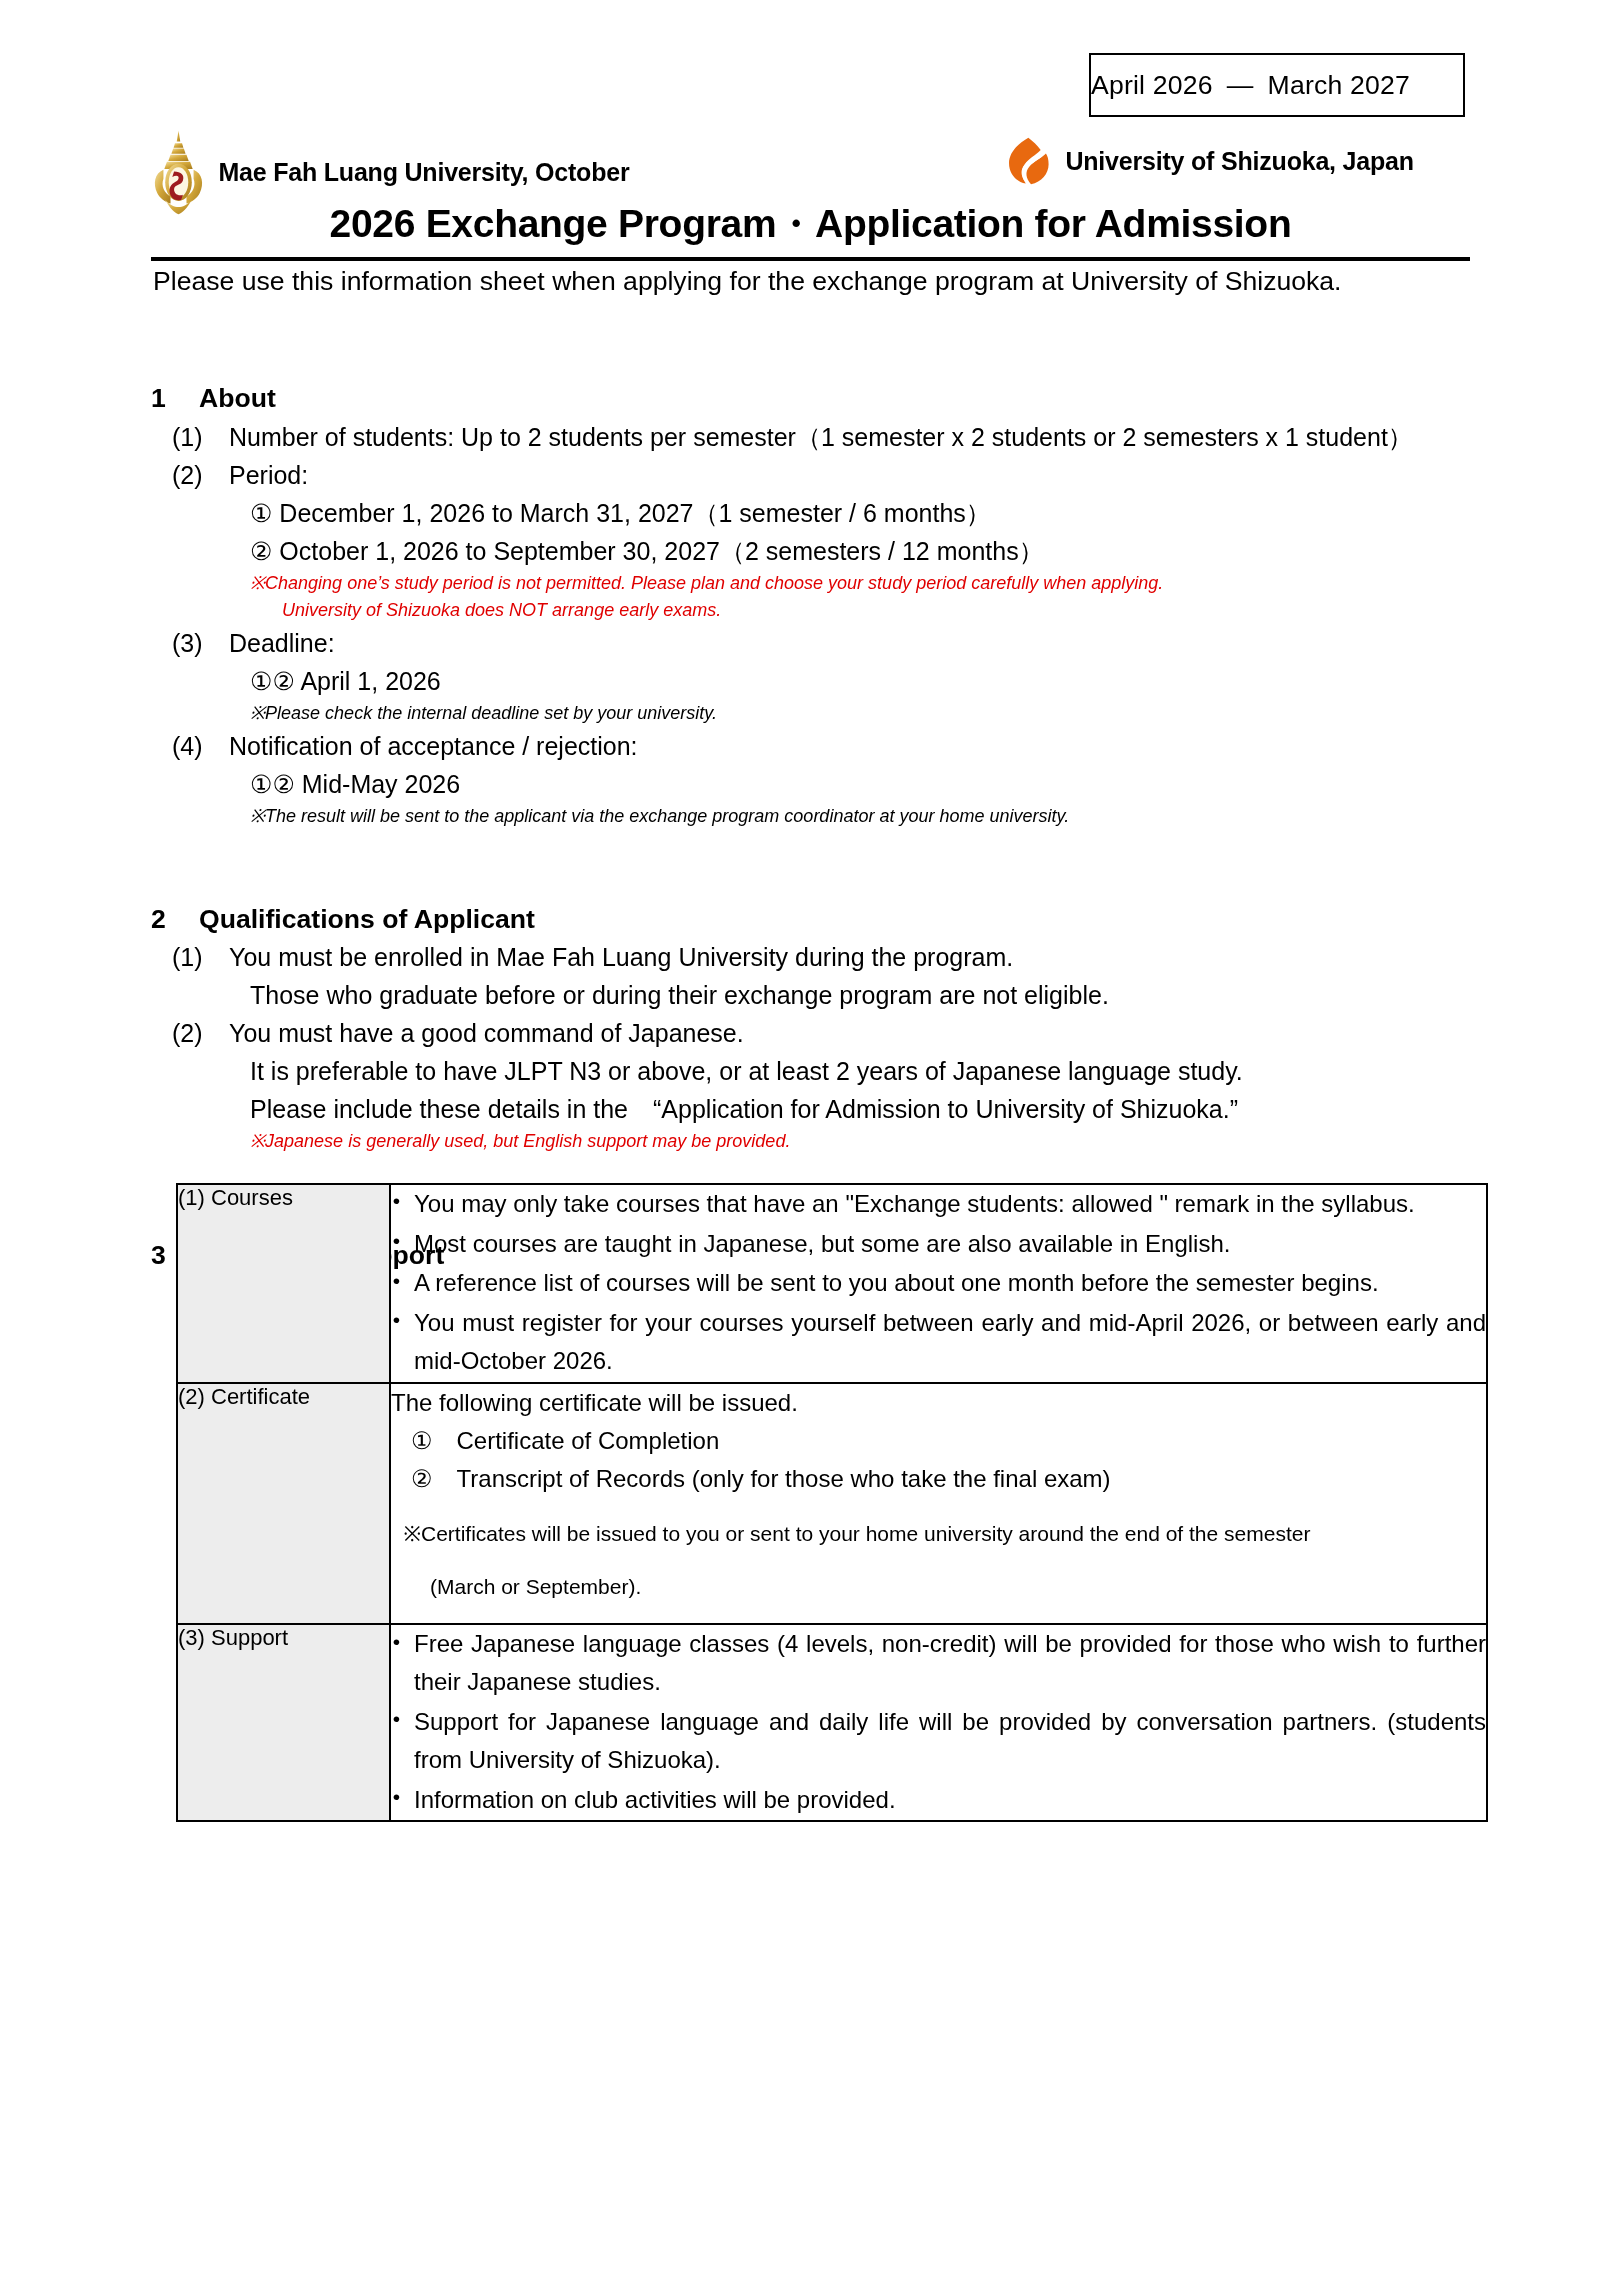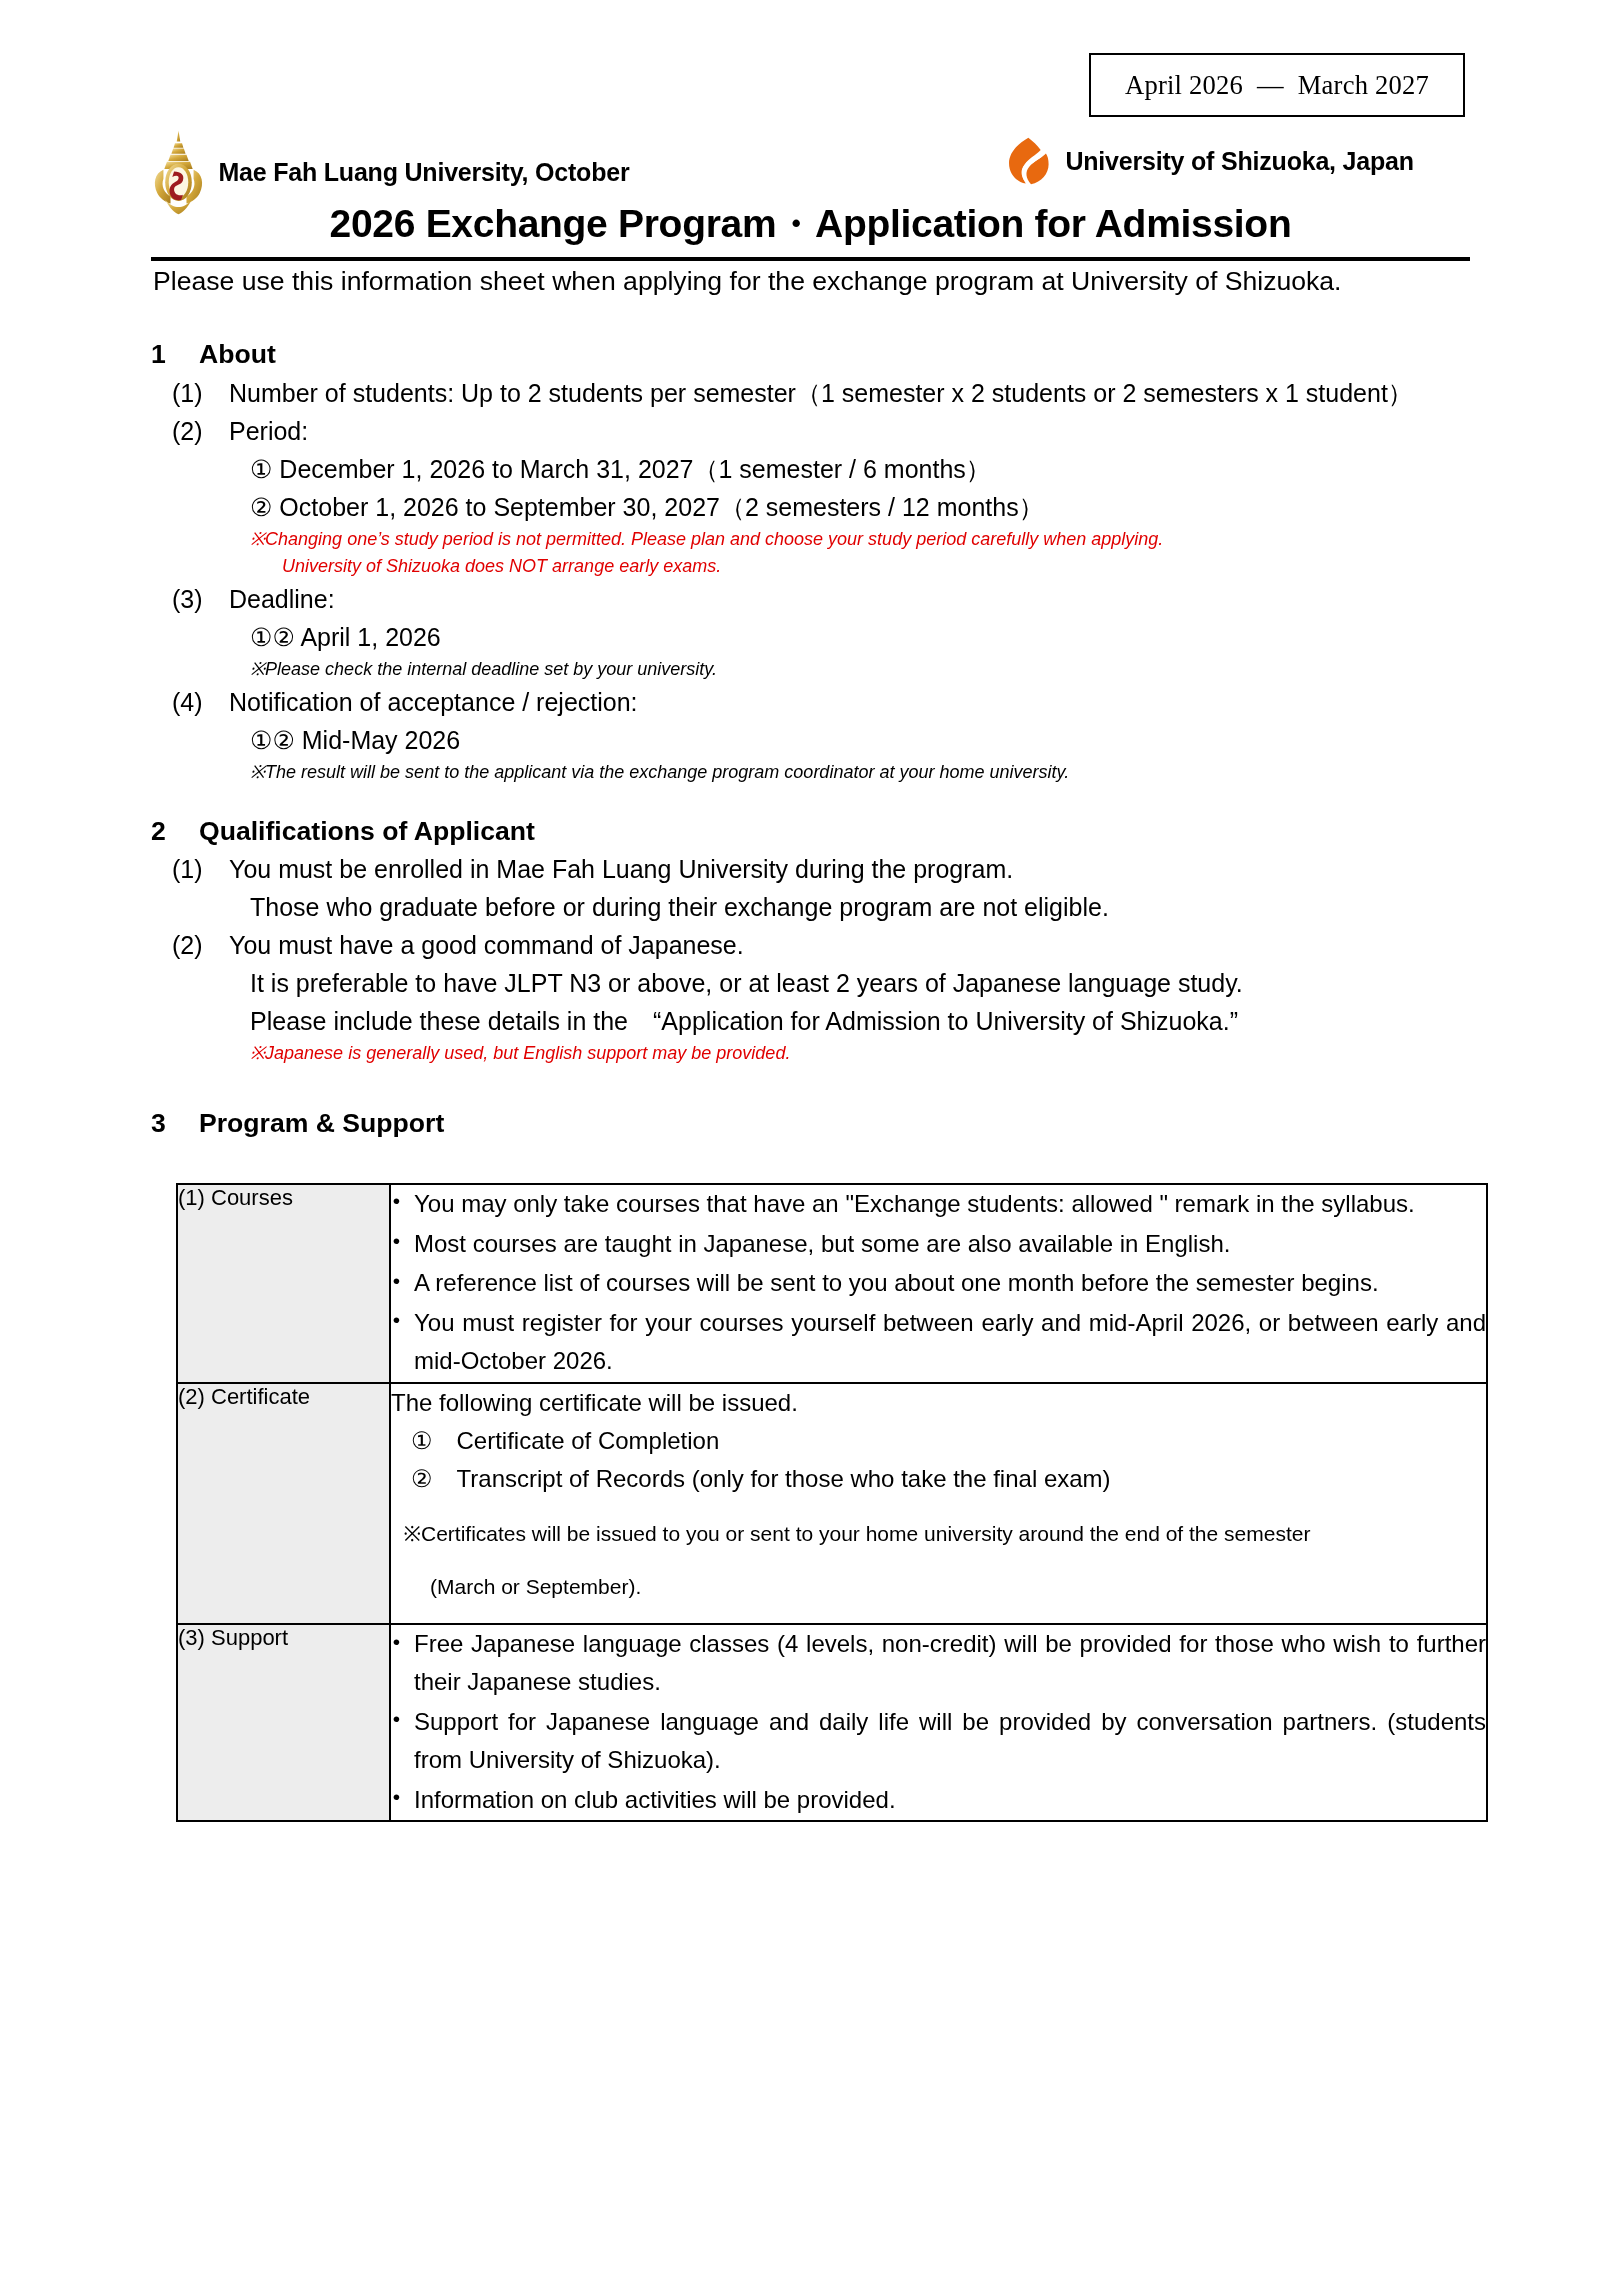--- a/index.html
+++ b/index.html
@@ -27,22 +27,20 @@
   .date-box {
     position: absolute;
     left: 1089px;
     top: 53px;
     width: 376px;
     height: 64px;
     border: 2.7px solid #000;
     box-sizing: border-box;
     display: flex;
     align-items: center;
-    justify-content: center;
-    font-family: Liberation Serif, serif;
   }
   .date-box .date-text {
     font-size: 26.6px;
     letter-spacing: 0.2px;
     white-space: nowrap;
   }
   .date-dash { padding: 0 14px; }
 
   .brandrow {
     position: absolute;
@@ -108,21 +106,21 @@
   }
   .sec-head {
     font-size: 26.6px;
     font-weight: bold;
     margin: 0 0 3.5px 0;
     display: flex;
     gap: 0px;
     align-items: baseline;
   }
   .sec-num { width: 48px; display: inline-block; }
-  .sec-title { display: inline-block; }
+  .sec-title { display: inline-block; margin-top: 44px; }
 
   .item {
     display: flex;
     align-items: baseline;
     font-size: 25px;
     line-height: 1.52;
     margin-left: 21px;
   }
   .item-num { width: 57px; flex: 0 0 57px; }
   .item-body { flex: 1 1 auto; }

